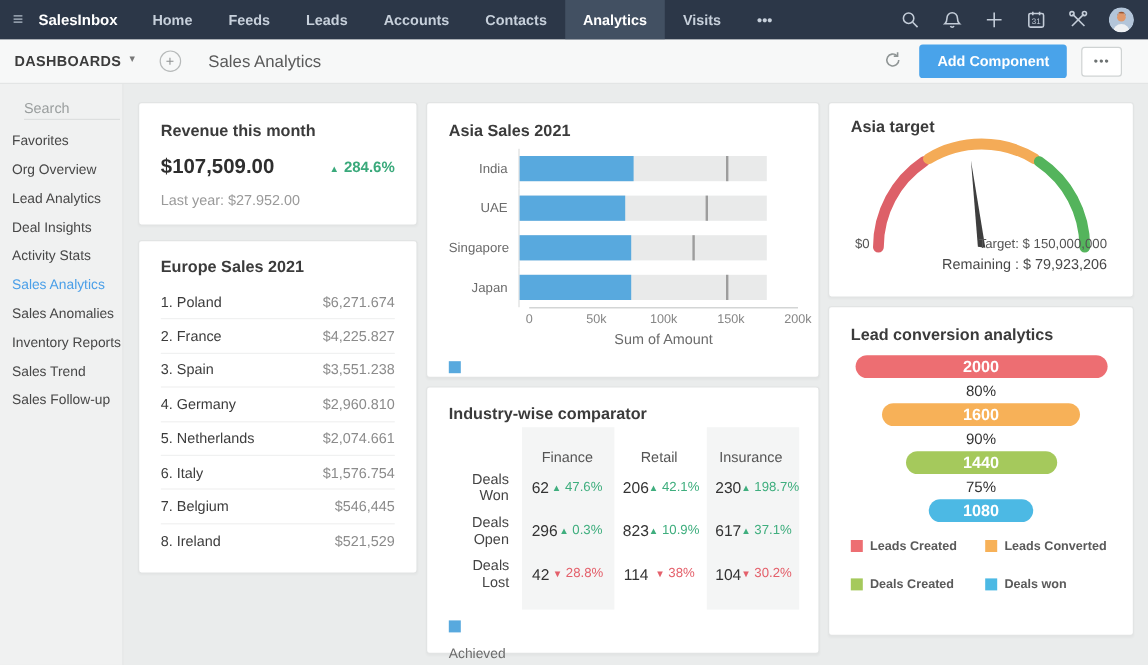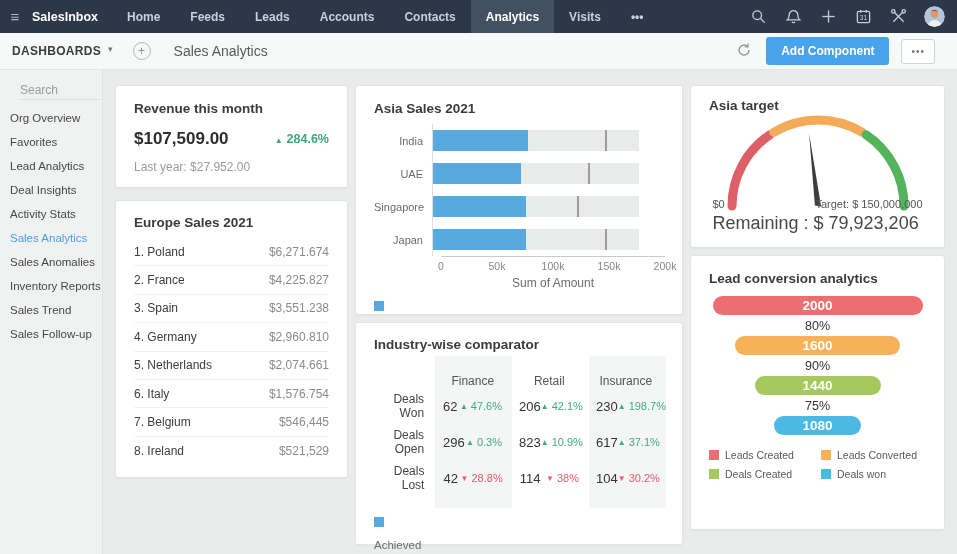--- a/index.html
+++ b/index.html
@@ -105,29 +105,29 @@
   .cmp-pct .tri { font-size:8px; }
   .pct-up { color:#3fae7e; }
   .pct-down { color:#e4606b; }
   .cmp-legend { margin-top:9px; }
 
   
   #gauge-card { left:587px; top:15px; width:255px; height:163px; padding:12px 18px; }
   .gauge-wrap { width:210px; margin:0 auto; }
   .gauge-svg { display:block; margin-top:-2px; }
   .gauge-labels { display:flex; justify-content:space-between; margin-top:-17px; font-size:11px; color:#555; }
-  .gauge-remaining { text-align:left; font-size:18px; color:#484848; margin-top:3px; }
+  .gauge-remaining { text-align:right; font-size:12px; color:#484848; margin-top:3px; }
 
   
   #funnel-card { left:587px; top:185px; width:255px; height:275px; padding:15px 18px; }
   .funnel { width:210px; margin:10px auto 0 auto; }
   .pill { height:19px; border-radius:10px; color:#fff; font-size:13.5px; font-weight:bold;
     text-align:center; line-height:19px; margin:0 auto; }
   .pct-label { text-align:center; font-size:12.5px; color:#333; margin:3.5px 0; }
-  .funnel-legend { display:grid; grid-template-columns:112px 1fr; row-gap:7px; margin-top:14px; }
+  .funnel-legend { display:grid; grid-template-columns:112px 1fr; row-gap:20px; margin-top:14px;font-weight:bold; }
   .fl-item { display:flex; align-items:center; gap:6px; }
   .fl-swatch { width:10px; height:10px; }
   .fl-label { font-size:10.5px; color:#5a5a5a; }
 </style>
 </head>
 <body>
 
 <div class="topnav">
   <div class="hamburger">≡</div>
   <div class="brand">SalesInbox</div>
@@ -209,22 +209,22 @@
         </svg>
     </div>
     <button class="add-btn">Add Component</button>
     <button class="more-btn">•••</button>
   </div>
 </div>
 
 <div class="sidebar">
   <input class="search-input" type="text" placeholder="Search" style="">
   <div>
+      <div class="side-item">Favorites</div>
       <div class="side-item">Org Overview</div>
-      <div class="side-item">Favorites</div>
       <div class="side-item">Lead Analytics</div>
       <div class="side-item">Deal Insights</div>
       <div class="side-item">Activity Stats</div>
       <div class="side-item active">Sales Analytics</div>
       <div class="side-item">Sales Anomalies</div>
       <div class="side-item">Inventory Reports</div>
       <div class="side-item">Sales Trend</div>
       <div class="side-item">Sales Follow-up</div>
     </div>
 </div>

